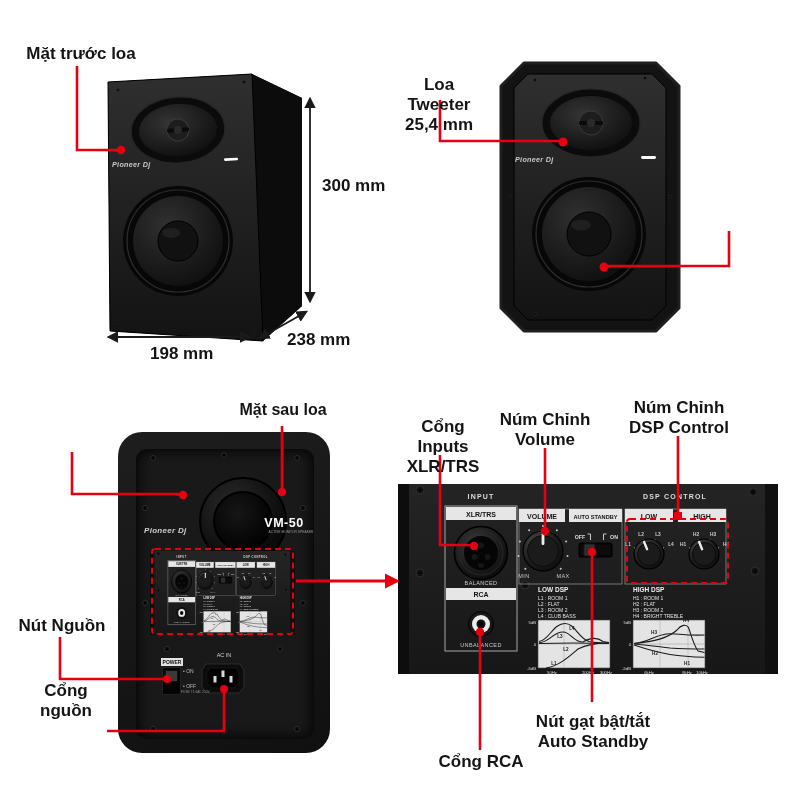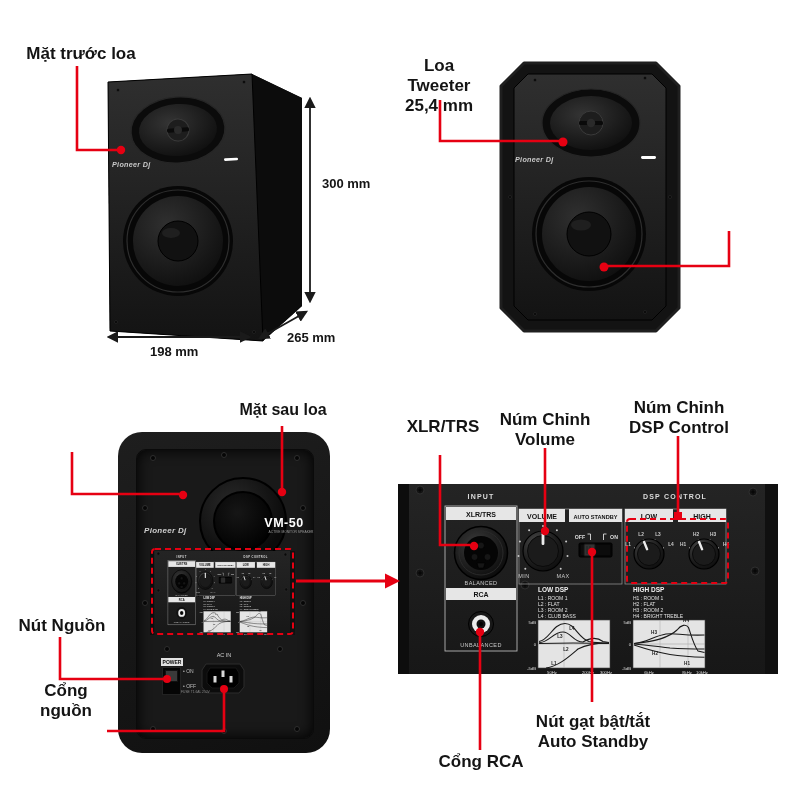--- a/index.html
+++ b/index.html
@@ -1,21 +1,21 @@
 <!DOCTYPE html>
 <html><head>
 <meta charset="utf-8">
 <style>
   html,body{margin:0;padding:0;background:#fff;}
   .page{position:relative;width:800px;height:800px;background:#fff;overflow:hidden;
         font-family:"Liberation Sans","DejaVu Sans",sans-serif;color:#111;}
   .lbl{position:absolute;font-weight:bold;font-size:17px;line-height:1.18;text-align:center;color:#141414;z-index:6;}
   .lbl .ln{display:block;}
   .lbl-lg{font-size:16px;}
-  .dim{position:absolute;font-weight:bold;font-size:13px;color:#141414;z-index:6;}
+  .dim{position:absolute;font-weight:bold;font-size:17px;color:#141414;z-index:6;}
   .overlay{position:absolute;left:0;top:0;z-index:5;pointer-events:none;}
   .spk{position:absolute;z-index:1;}
   
   .back-body{position:absolute;left:118px;top:432px;width:212px;height:321px;border-radius:24px;
              background:linear-gradient(160deg,#1e1e1e,#101010);z-index:1;}
   .back-plate{position:absolute;left:18px;top:17px;width:176px;height:288px;border-radius:10px;
               background:#191919;border:1px solid #0a0a0a;box-shadow:inset 0 0 14px #000;}
   .port{position:absolute;left:62px;top:27px;width:84px;height:84px;border-radius:50%;
         background:radial-gradient(circle at 38% 32%,#2a2a2a,#0a0a0a 70%);border:2px solid #000;}
   .port-in{position:absolute;left:12px;top:12px;width:56px;height:56px;border-radius:50%;
@@ -101,24 +101,24 @@
     </g>
   </svg>
 
   <div class="dim" style="left:322px;top:176px;">
     <span>300 mm</span>
   </div>
   <div class="dim" style="left:150px;top:344px;">
     <span>198 mm</span>
   </div>
   <div class="dim" style="left:287px;top:330px;">
-    <span>265 mm</span>
-  </div>
-
-  <div class="lbl" style="left:393px;top:56px;width:92px;text-align:center;">
+    <span>238 mm</span>
+  </div>
+
+  <div class="lbl" style="left:393px;top:75px;width:92px;text-align:center;">
     <span class="ln">Loa Tweeter</span>
     <span class="ln">25,4 mm</span>
   </div>
 
   <svg class="spk" style="left:498px;top:60px;" width="184" height="274" viewBox="0 0 184 274">
     <path d="M26,3 L158,3 L181,26 L181,248 L158,271 L26,271 L3,248 L3,26 Z" fill="#131313" stroke="#1f1f1f" stroke-width="3" stroke-linejoin="round"></path>
     <path d="M30,14 L154,14 L168,28 L168,246 L154,260 L30,260 L16,246 L16,28 Z" fill="url(#gA)" stroke="#000" stroke-width="1"></path>
     <g transform="translate(93,63)">
       <ellipse rx="49" ry="34" fill="#0b0b0b" stroke="#262626" stroke-width="1.2"></ellipse>
       <ellipse rx="41" ry="27" fill="url(#gTw)"></ellipse>
@@ -195,20 +195,21 @@
   <svg class="spk" style="left:201px;top:662px;" width="44" height="33" viewBox="0 0 44 33">
     <path d="M5,2 L39,2 L43,8 L43,25 L38,31 L6,31 L1,25 L1,8 Z" fill="#0c0c0c" stroke="#2d2d2d" stroke-width="1"></path>
     <path d="M9,6 L35,6 L38,11 L38,21 L33,26 L11,26 L6,21 L6,11 Z" fill="#000" stroke="#1a1a1a" stroke-width="0.8"></path>
     <rect x="20.5" y="8.5" width="3" height="6.5" fill="#d8d8d8"></rect>
     <rect x="12.5" y="14" width="3" height="6.5" fill="#d8d8d8"></rect>
     <rect x="28.5" y="14" width="3" height="6.5" fill="#d8d8d8"></rect>
   </svg>
   <div class="fuse">FUSE T1.6AL 250V</div>
 
   <div class="lbl" style="left:396px;top:417px;width:94px;">
+    <span class="ln">Cổng Inputs</span>
     <span class="ln">XLR/TRS</span>
   </div>
   <div class="lbl" style="left:499px;top:410px;width:92px;">
     <span class="ln">Núm Chỉnh</span>
     <span class="ln">Volume</span>
   </div>
   <div class="lbl" style="left:626px;top:398px;width:106px;">
     <span class="ln">Núm Chỉnh</span>
     <span class="ln">DSP Control</span>
   </div>

